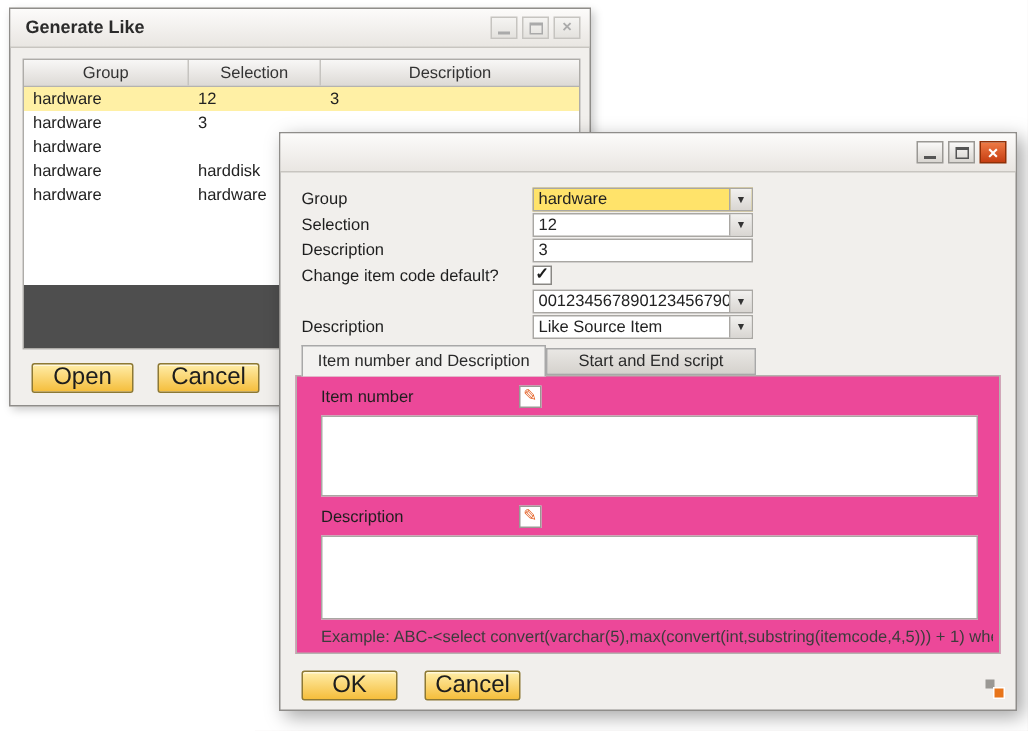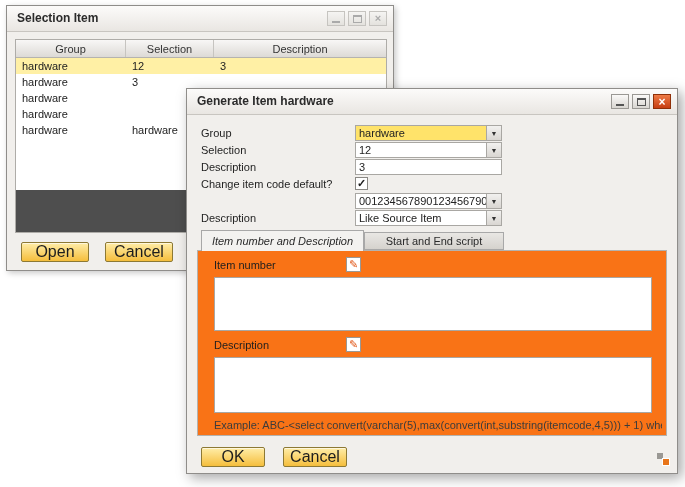--- a/index.html
+++ b/index.html
@@ -63,45 +63,45 @@
   .tinput { position:absolute; left:168px; width:147px; height:16px;
             border:1px solid #a9a7a3; background:#fff; font-family:"Liberation Sans",sans-serif;
             font-size:11px; padding:0 3px; color:#222; }
   .checkbox { position:absolute; left:168px; width:13px; height:13px; margin-top:1px;
               border:1px solid #8a8884; background:#fff; display:flex;
               align-items:center; justify-content:center;
               font-size:11px; font-weight:bold; color:#1d1d1d; line-height:1; }
 
   .tab { position:absolute; border:1px solid #a8a8a8; display:flex;
          align-items:center; justify-content:center; color:#2a2a2a; }
-  .tab.active { top:141px; height:21px; background:#F3F2F0; border-bottom:none; z-index:3;font-style:italic; }
+  .tab.active { top:141px; height:21px; background:#F3F2F0; border-bottom:none; z-index:3; }
   .tab.inactive { top:143px; height:18px; background:linear-gradient(#E9E7E4,#D5D2CD); z-index:1; }
 
   .gpanel { position:absolute; left:10px; top:161px; width:470px; height:186px;
-            background:#f97316; border:1px solid #b4b2ae; z-index:2; }
+            background:#ec4899; border:1px solid #b4b2ae; z-index:2; }
   .plabel { position:absolute; left:16px; color:#1e1e1e; }
   .edit-icon { position:absolute; left:148px; width:15px; height:15px;
                background:#fff; border:1px solid #9a9894; display:flex;
                align-items:center; justify-content:center;
                color:#E25A1C; font-size:11px; line-height:1; }
   .tarea { position:absolute; left:16px; width:438px; border:1px solid #a9a7a3;
            background:#fff; resize:none; font-family:"Liberation Sans",sans-serif; font-size:11px; }
   .example { position:absolute; left:16px; right:4px; top:168px; color:#3c3c3c;
              white-space:nowrap; overflow:hidden; }
 
   .grip { position:absolute; right:7px; bottom:7px; width:13px; height:13px; }
   .grip .sq1 { position:absolute; left:0; top:0; width:6px; height:6px; background:#9a9894; }
   .grip .sq2 { position:absolute; right:0; bottom:0; width:8px; height:8px; background:#E8751A; border:1px solid #fff; }
 </style>
 </head>
 <body>
 
 <div class="window" id="win1">
   <div class="titlebar">
-    <span class="title">Selection Item</span>
+    <span class="title">Generate Like</span>
     <div class="win-controls">
       <div class="wbtn inactive">
           <span class="glyph-min"></span>
         </div>
       <div class="wbtn inactive">
           <span class="glyph-max"></span>
         </div>
       <div class="wbtn inactive">
           <span class="glyph-close-inactive">×</span>
         </div>
@@ -123,39 +123,39 @@
     <div class="grid-row">
       <div class="g-cell col-group">hardware</div>
       <div class="g-cell col-desc">3</div>
     </div>
     <div class="grid-row">
       <div class="g-cell col-group">hardware</div>
       <div class="g-cell col-desc"></div>
     </div>
     <div class="grid-row">
       <div class="g-cell col-group">hardware</div>
+      <div class="g-cell col-sel">harddisk</div>
       <div class="g-cell col-desc"></div>
     </div>
     <div class="grid-row">
       <div class="g-cell col-group">hardware</div>
       <div class="g-cell col-sel">hardware</div>
       <div class="g-cell col-desc"></div>
     </div>
 
     <div class="grid-fill-white"></div>
     <div class="grid-fill-dark"></div>
   </div>
 
   <button class="btn-gold" style="left:14px; top:236px; width:68px;">Open</button>
   <button class="btn-gold" style="left:98px; top:236px; width:68px;">Cancel</button>
 </div>
 
 <div class="window" id="win2">
   <div class="titlebar">
-    <span class="title">Generate Item hardware</span>
     <div class="win-controls">
       <div class="wbtn">
           <span class="glyph-min"></span>
         </div>
       <div class="wbtn">
           <span class="glyph-max"></span>
         </div>
       <div class="wbtn close">
           <span>×</span>
         </div>

